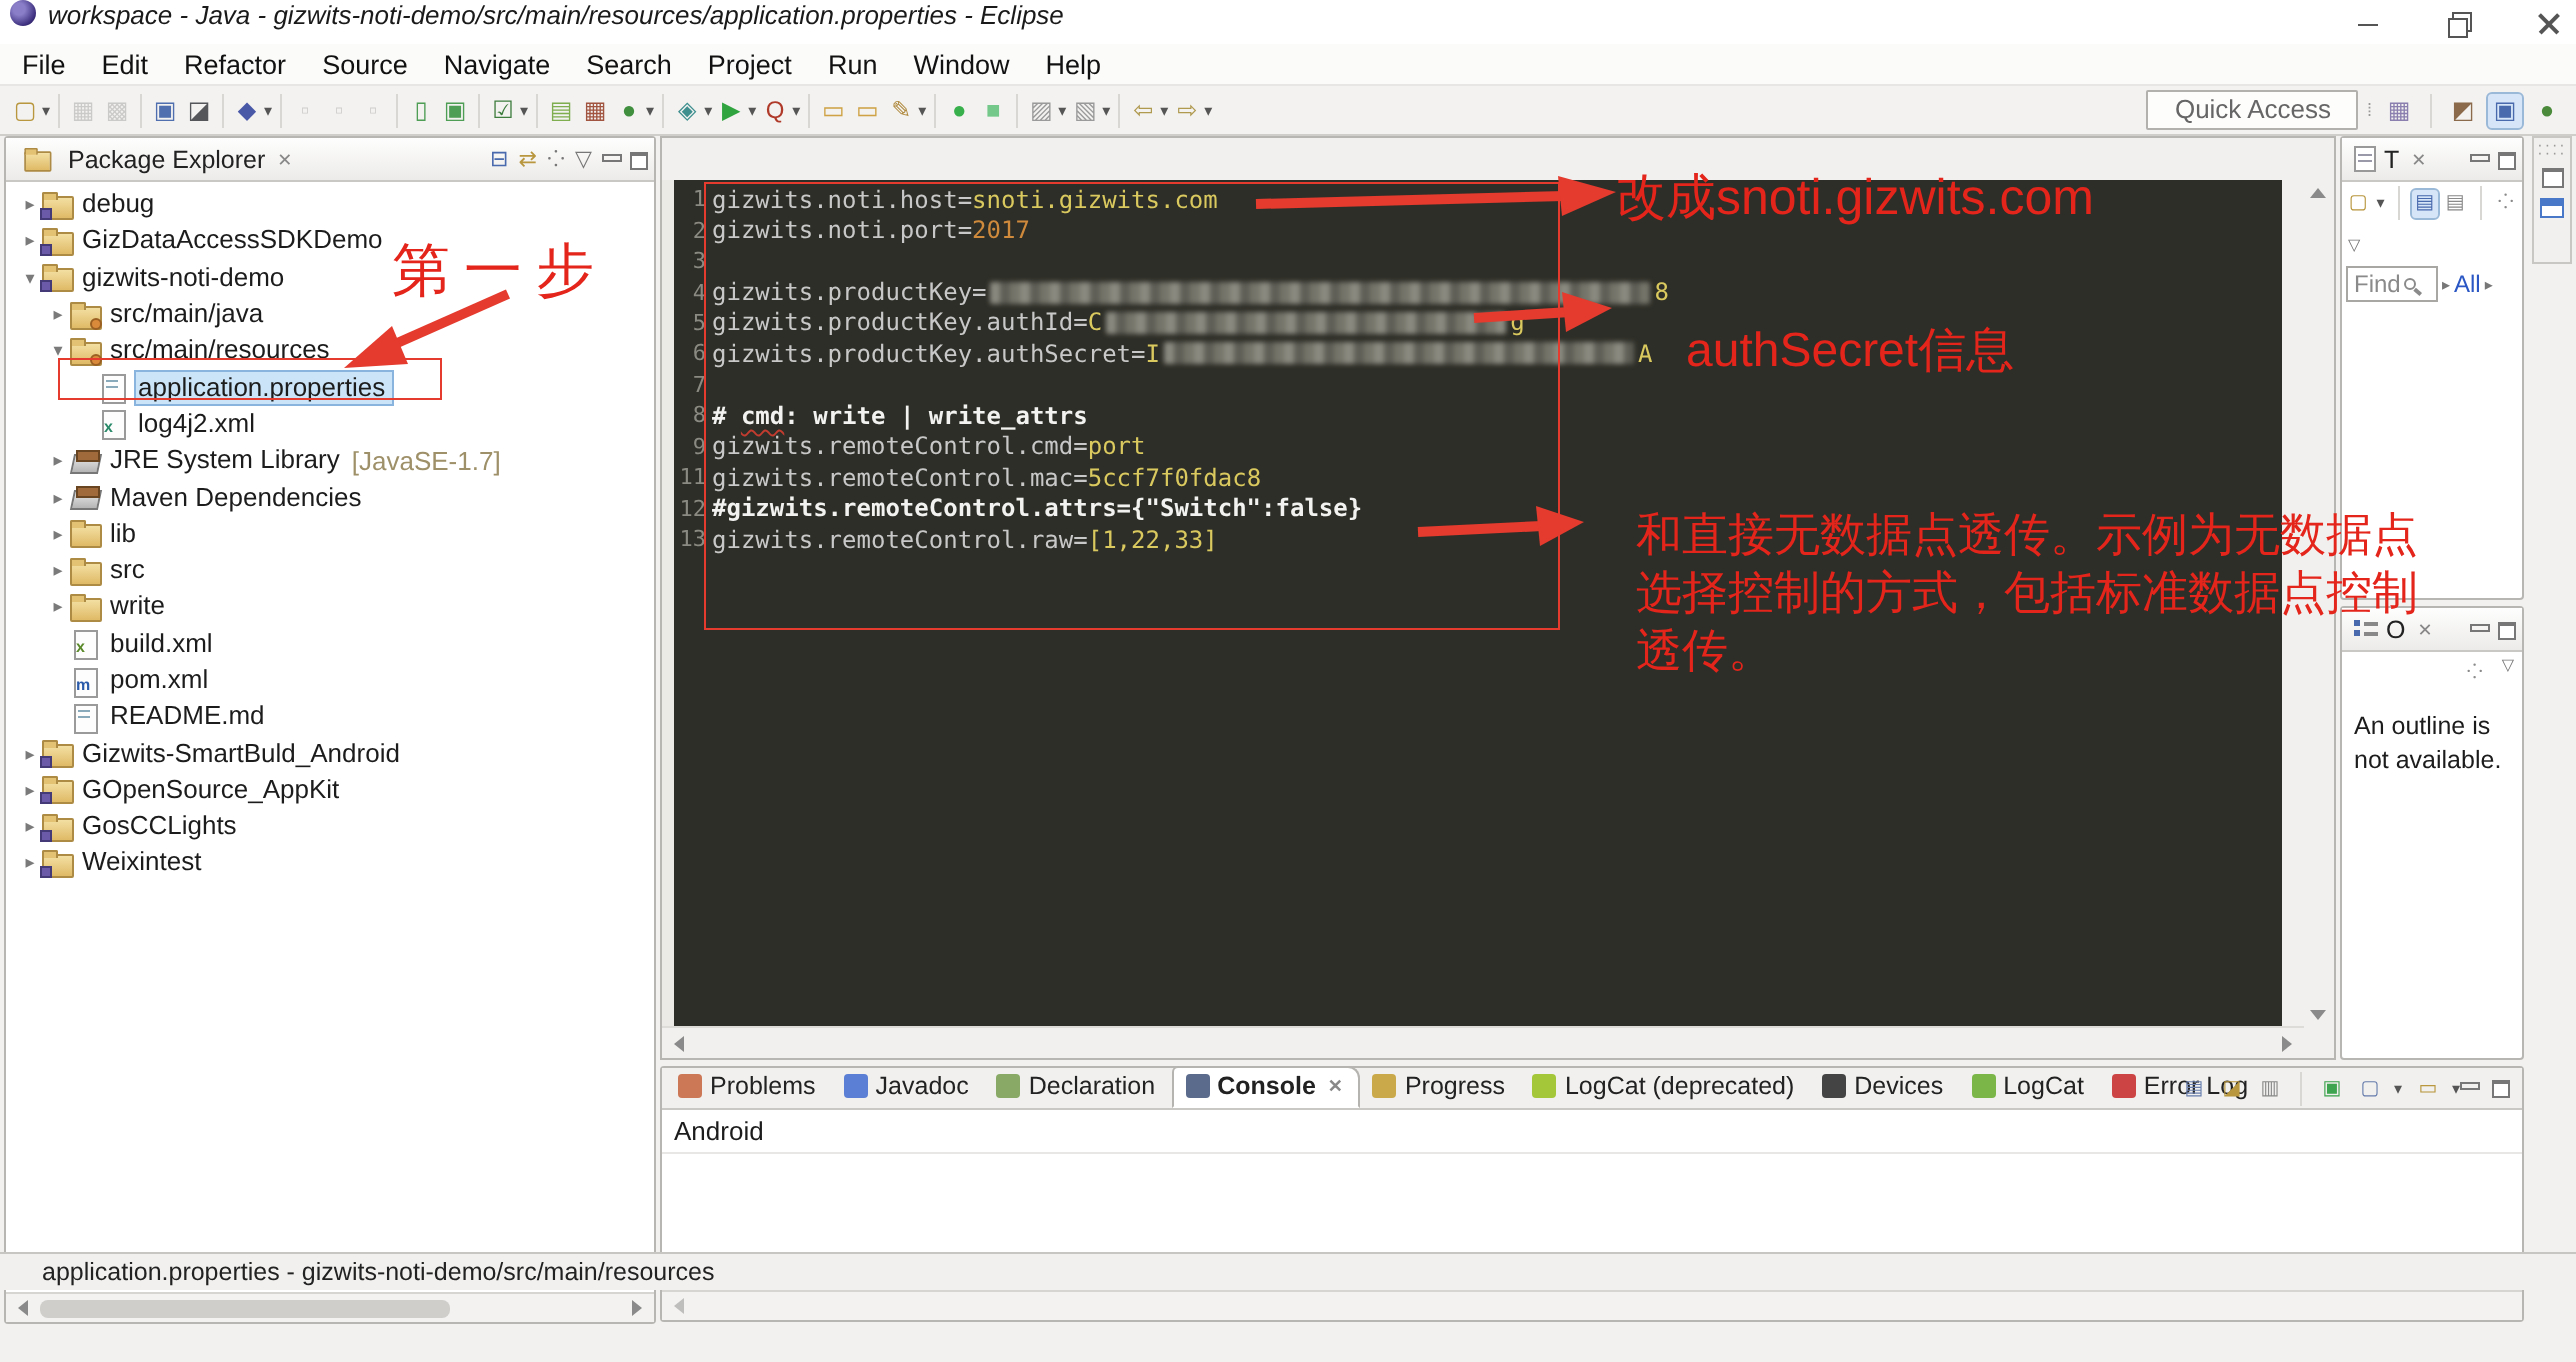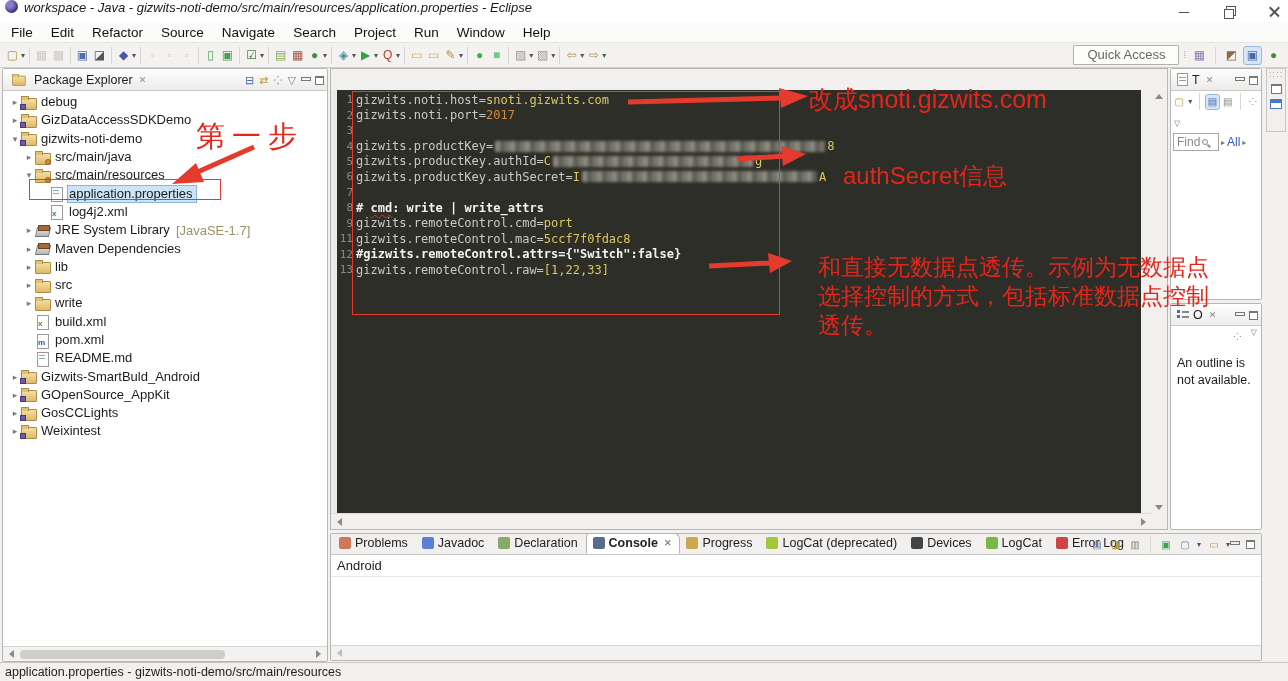--- a/index.html
+++ b/index.html
@@ -116,21 +116,21 @@
   .ctab { display:flex; align-items:center; gap:4px; font-size:12.5px; color:#222; padding:2px 8px 3px 6px; height:21px; border-radius:3px 6px 0 0; white-space:nowrap; }
   .ctab.active { background:#fff; border:1px solid #b6b4b1; border-bottom:1px solid #fff; font-weight:bold; }
   .cicon { width:12px; height:12px; border-radius:2px; flex:none; position:relative; display:inline-flex; align-items:center; justify-content:center; color:#fff; font-size:8px; font-weight:bold; }
   .ctab-icons { position:absolute; right:30px; top:0; height:21px; display:flex; align-items:center; gap:5px; }
   .ctab-winbtns { position:absolute; right:6px; top:0; height:21px; display:flex; align-items:center; gap:7px; }
   .console-body { position:absolute; left:0; top:21px; right:0; bottom:15px; background:#fff; }
   .console-line { font-size:13px; color:#1c1c1c; padding:3px 6px; border-bottom:1px solid #e8e7e5; }
   .chscroll { position:absolute; left:0; bottom:0; right:0; height:15px; background:#f3f2f0; border-top:1px solid #d6d5d2; display:flex; align-items:center; padding-left:6px; }
 
   
-  .statusbar { position:absolute; left:0; top:662px; width:100%; height:19px; background:#f1f0ee; border-top:1px solid #c8c6c3; display:flex; align-items:center; padding-left:5px; font-size:12.5px; color:#222; }
+  .statusbar { position:absolute; left:0; top:626px; width:100%; height:19px; background:#f1f0ee; border-top:1px solid #c8c6c3; display:flex; align-items:center; padding-left:21px; font-size:12.5px; color:#222; }
 
   
   .red-note { position:absolute; color:#e4251b; z-index:51; white-space:nowrap; line-height:1.25; }
   .red-box { position:absolute; border:1px solid #e43b2e; z-index:50; pointer-events:none; }
   #anno-svg { position:absolute; left:0; top:0; width:1288px; height:681px; z-index:50; pointer-events:none; }
 </style>
 </head>
 <body>
 
 <div id="app">

